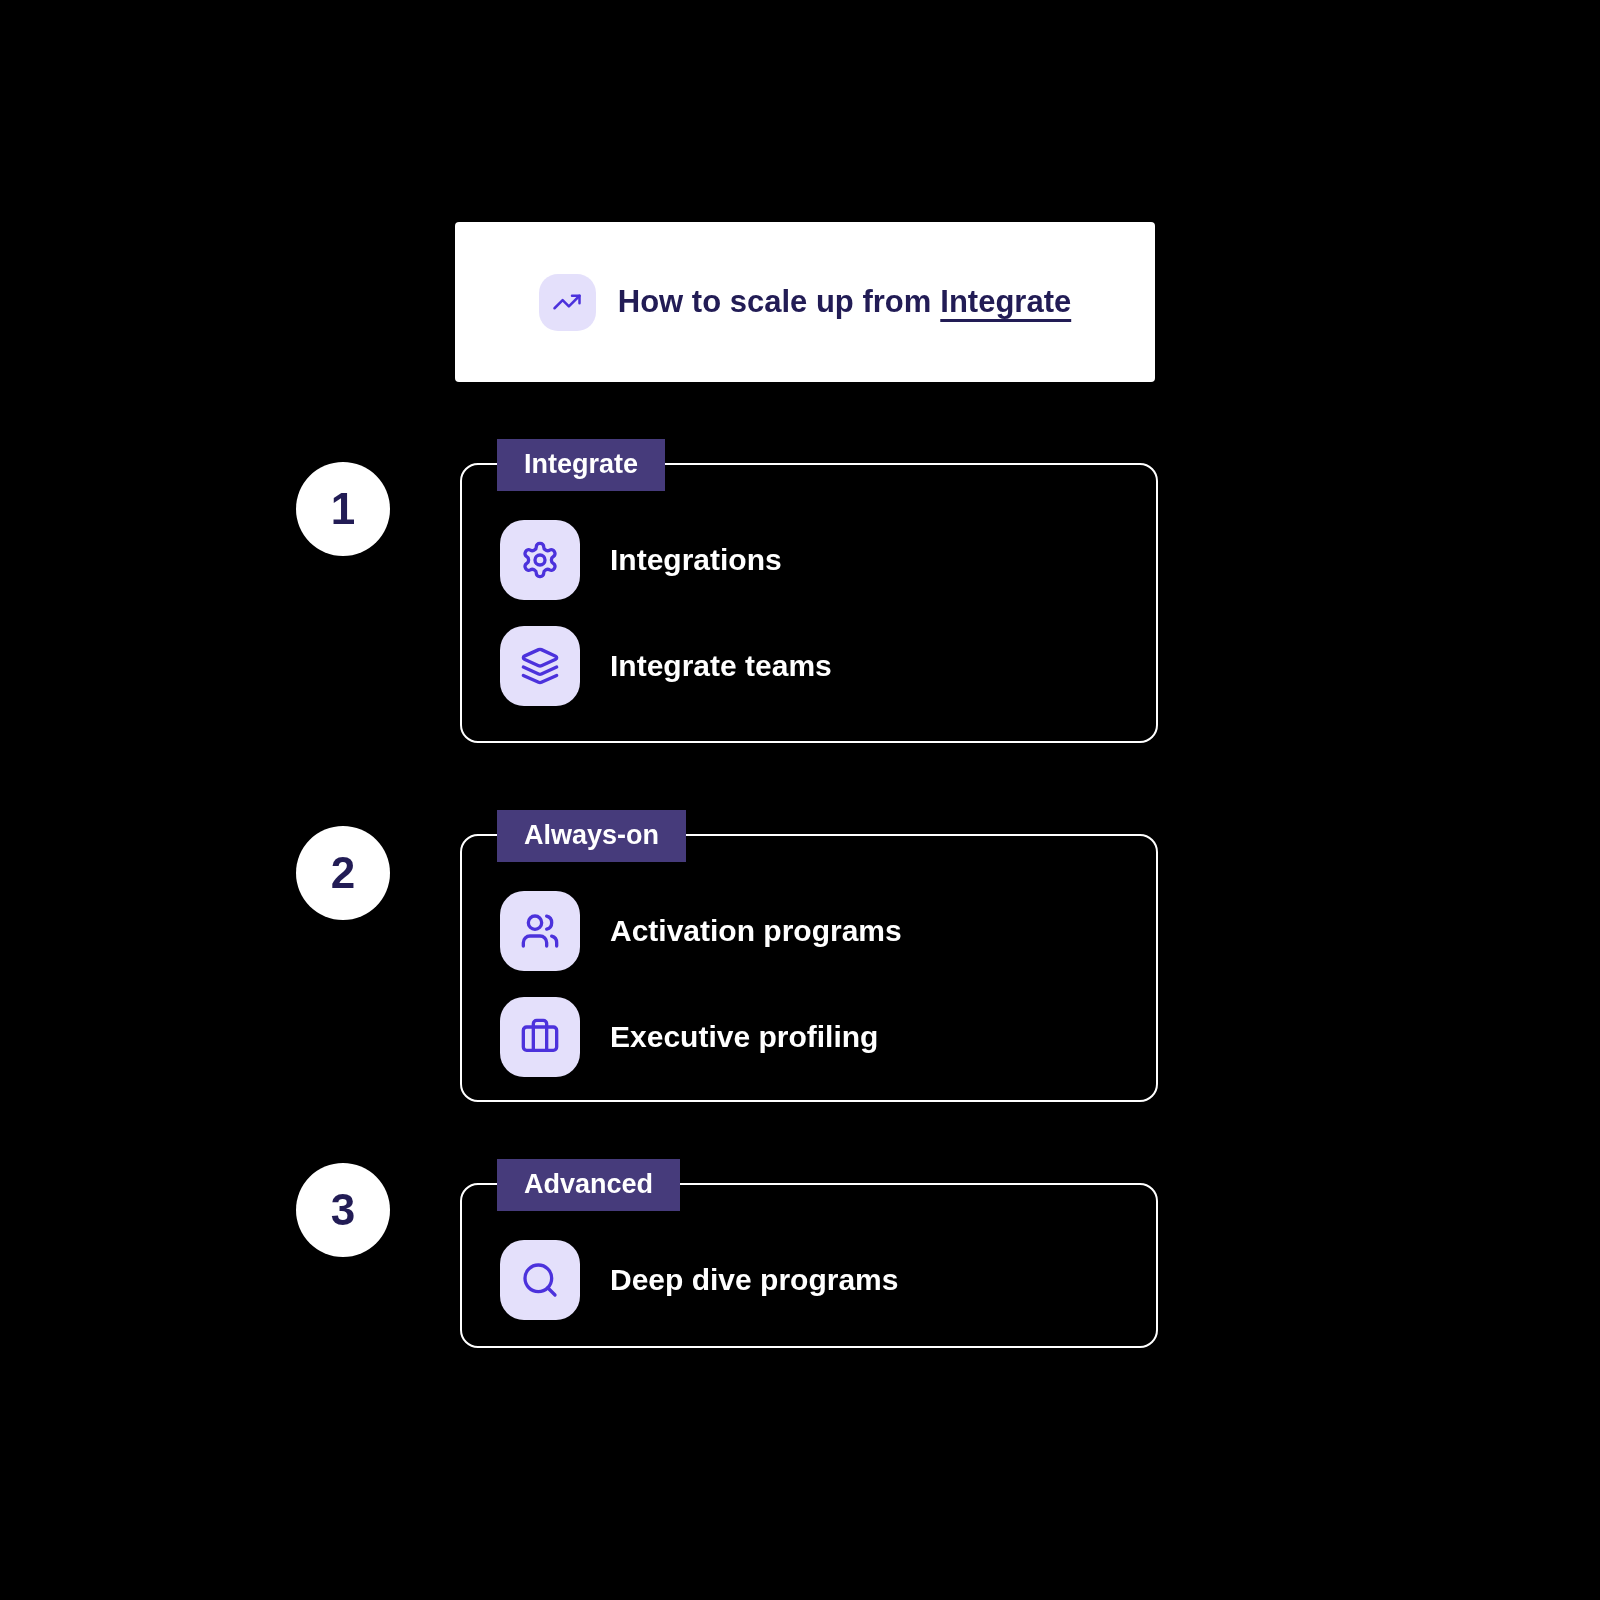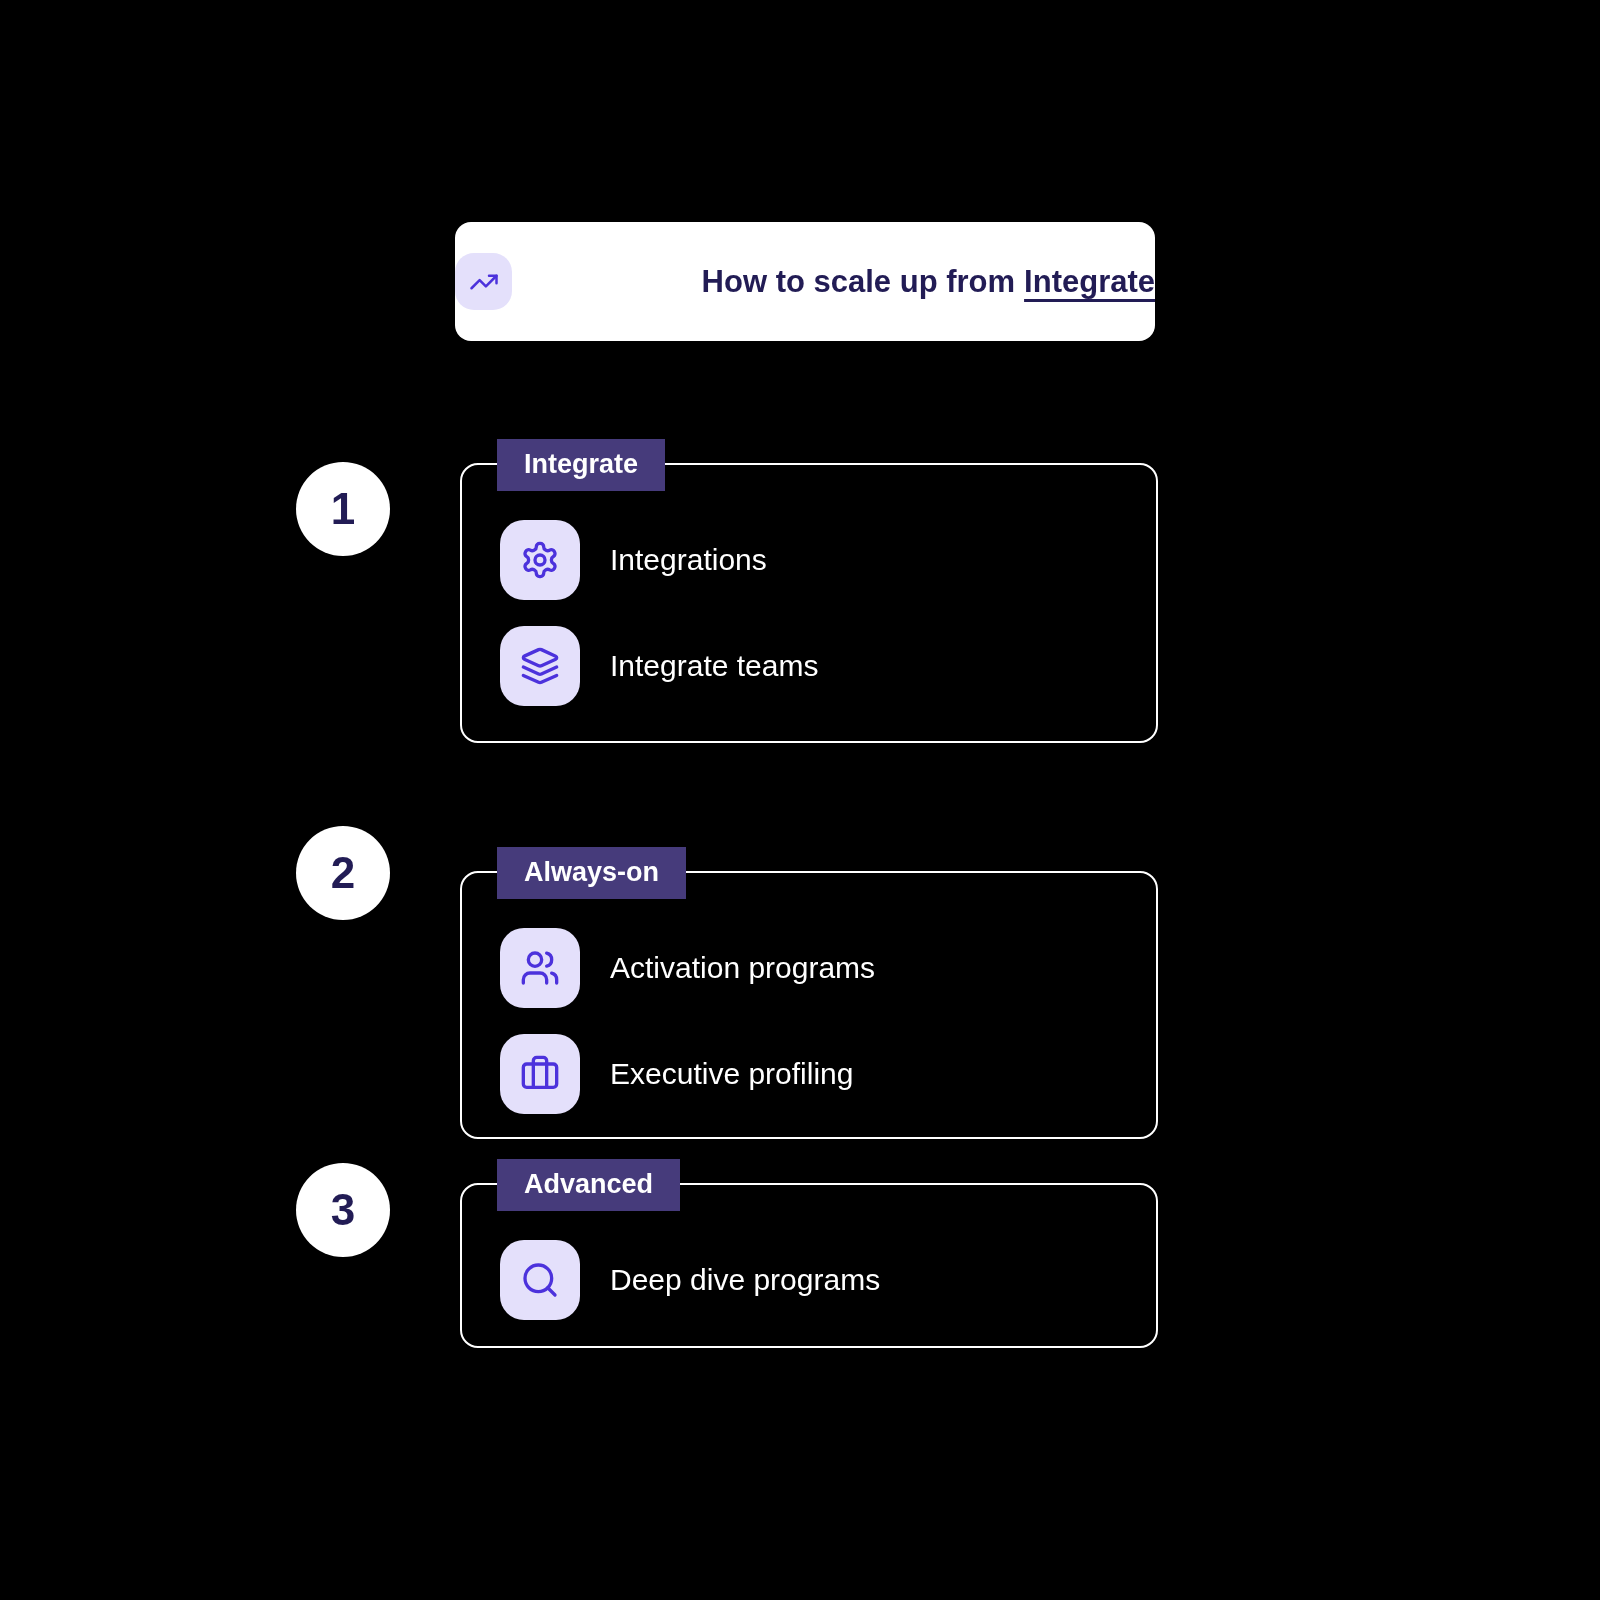--- a/index.html
+++ b/index.html
@@ -7,24 +7,24 @@
     position:relative;
     width:1600px;height:1600px;
     background:var(--canvas-bg,#000000);
     font-family:"Liberation Sans", sans-serif;
     overflow:hidden;
   }
 
   
   .header-card{
     position:absolute;left:455px;top:222px;
-    width:700px;height:119px;
+    width:700px;height:160px;
     background:var(--card-bg,#ffffff);
-    border-radius:16px;
-    display:flex;align-items:center;justify-content:space-between;
+    border-radius:4px;
+    display:flex;align-items:center;justify-content:center;
     gap:22px;
   }
   .icon-tile{
     background:var(--tile-bg,#e4e0fb);
     color:var(--accent,#4c32dc);
     display:flex;align-items:center;justify-content:center;
     flex:0 0 auto;
   }
   .icon-tile.sm{width:57px;height:57px;border-radius:19px;}
   .icon-tile.sm svg{width:30px;height:30px;}
@@ -60,38 +60,38 @@
   
   .box{
     position:absolute;left:460px;width:698px;
     border:2.5px solid #ffffff;
     border-radius:18px;
     box-sizing:border-box;
     padding:55px 40px 0 38px;
     display:flex;flex-direction:column;gap:26px;
   }
   .box.b1{top:463px;height:280px;}
-  .box.b2{top:834px;height:268px;margin-top:37px;}
+  .box.b2{top:834px;height:268px;}
   .box.b3{top:1183px;height:165px;}
 
   .tag{
     position:absolute;left:35px;top:-26px;
     background:var(--tag-bg,#463b7b);
     color:#ffffff;
     font-size:27px;font-weight:600;
     padding:10px 27px 11px 27px;
     line-height:1.15;
     white-space:nowrap;
   }
 
   .row{display:flex;align-items:center;}
   .row .label{
     margin-left:30px;
     color:var(--item-text,#ffffff);
-    font-size:30px;font-weight:normal;
+    font-size:30px;font-weight:bold;
     white-space:nowrap;
   }
 
   svg{display:block;}
 </style>
 </head>
 <body>
 
 <div class="canvas">
 

